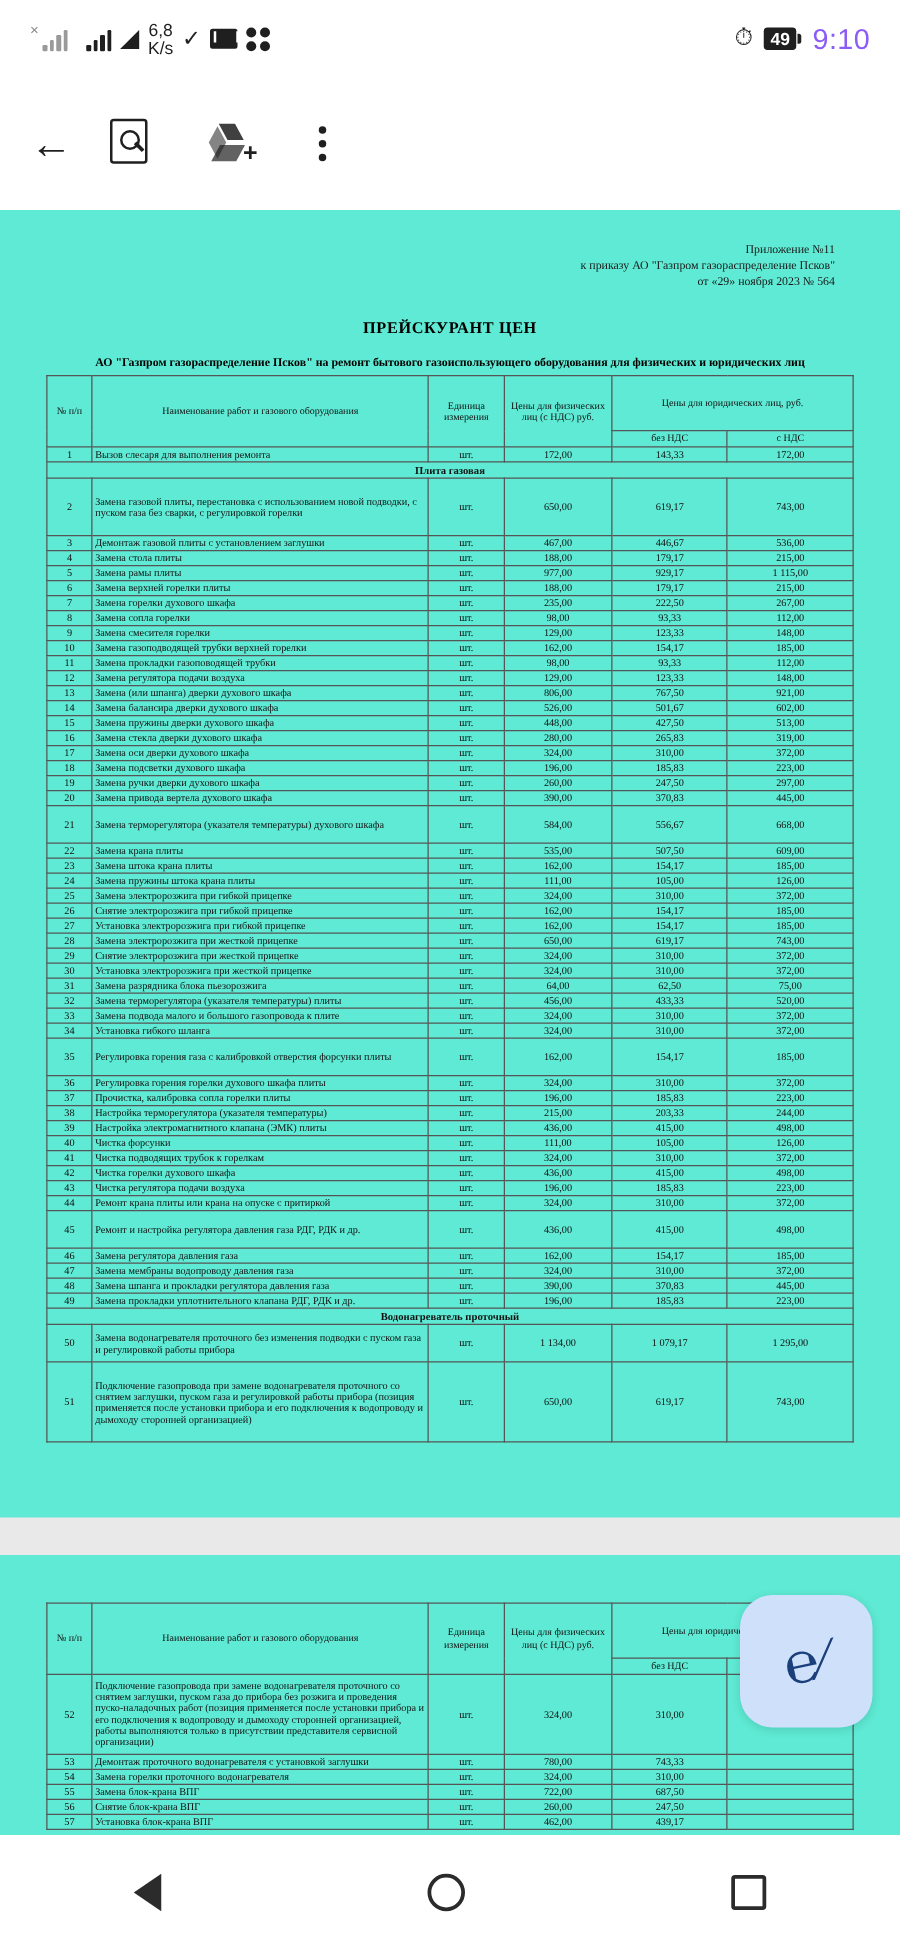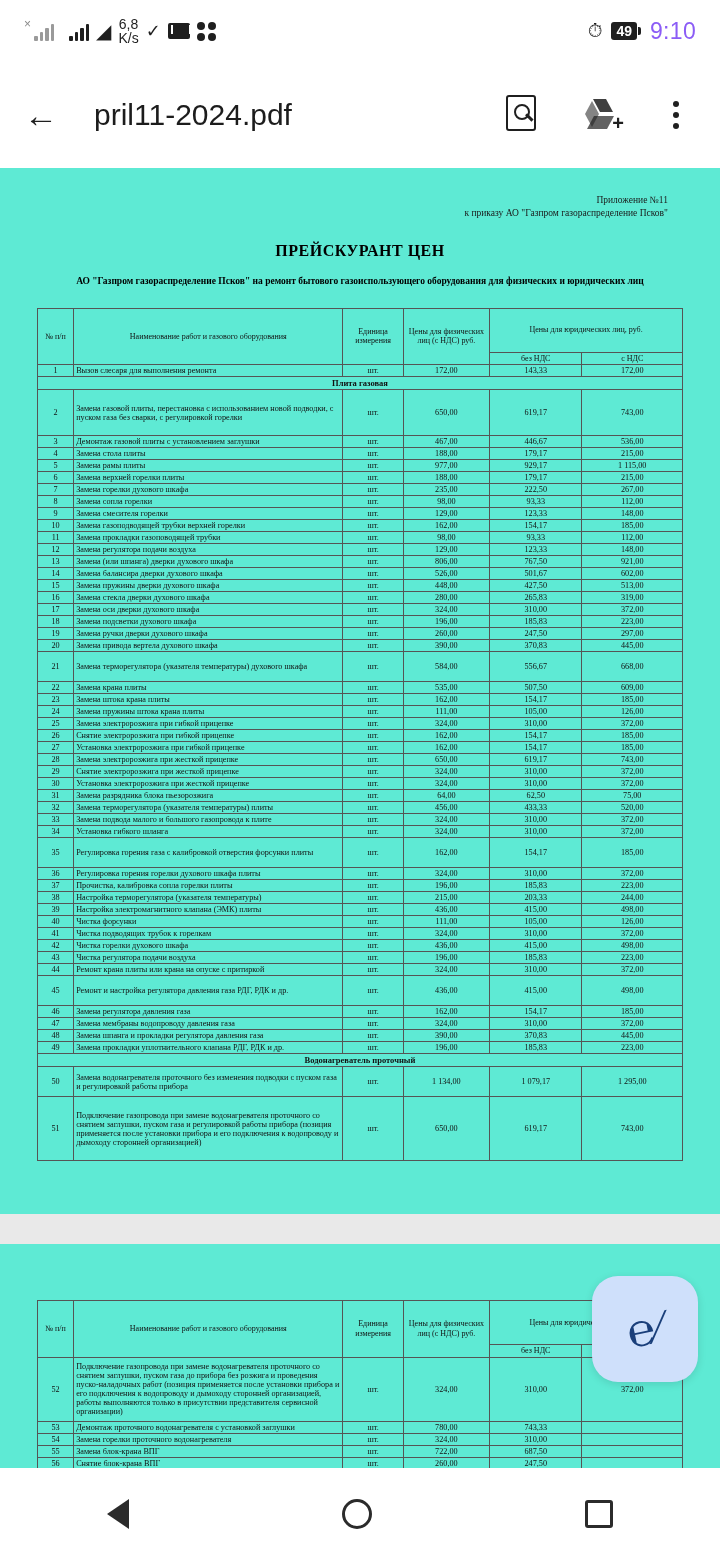--- a/index.html
+++ b/index.html
@@ -90,25 +90,25 @@
     background: #e9e9e9; overflow: hidden;
   }
   .page {
     background: #5eead4; margin: 0 auto; width: 720px; position: relative;
     padding: 26px 16px 16px 16px;
   }
   .page.page1 { height: 1046px; }
   .page-gap { height: 30px; background: #e9e9e9; }
 
   .hdr-right { text-align: right; font-size: 9.5px; color: #1a1a1a; line-height: 1.35; font-family: "Liberation Serif", serif; padding-right: 36px; }
-  .doc-h1 { text-align: center; font-weight: bold; font-size: 16px; margin-top: 22px; letter-spacing: 0.5px; font-family: "Liberation Serif", serif; }
+  .doc-h1 { text-align: center; font-weight: bold; font-size: 13px; margin-top: 22px; letter-spacing: 0.5px; font-family: "Liberation Serif", serif; }
   .doc-sub { text-align: center; font-weight: bold; font-size: 9.5px; margin-top: 16px; font-family: "Liberation Serif", serif; padding: 0 8px; }
 
   table.price {
-    width: 646px; margin: 22px auto 0 auto; border-collapse: collapse;
+    width: 646px; margin: 4px auto 0 auto; border-collapse: collapse;
     font-family: "Liberation Serif", serif; font-size: 8.2px; color: #111;
     table-layout: fixed;
   }
   table.price td, table.price th { border: 1px solid #555; padding: 1px 2px; vertical-align: middle; }
   .c-num { width: 36px; text-align: center; }
   .c-name { width: 268px; }
   .c-unit { width: 60px; text-align: center; }
   .c-fiz { width: 86px; text-align: center; }
   .c-bez { width: 92px; text-align: center; }
   .c-s { width: 100px; text-align: center; }
@@ -176,21 +176,20 @@
       <span class="battery">
         <span class="batt-body">49</span>
         <span class="batt-tip"></span>
       </span>
       <span class="clock">9:10</span>
     </div>
   </div>
 
   <div class="appbar">
     <div class="back-arrow">←</div>
-    <div class="doc-title">pril11-2024.pdf</div>
     <div class="ab-icons">
       <div class="ico-btn">
           <div class="search-doc"></div>
         </div>
       <div class="ico-btn drive-ico">
         <svg width="40" height="36" viewBox="0 0 40 36">
           <polygon points="13,2 26,2 33,15 20,15" fill="#1f1f1f" opacity="0.85"></polygon>
           <polygon points="12,4 19,17 12,30 5,17" fill="#1f1f1f" opacity="0.55"></polygon>
           <polygon points="14,19 34,19 27,32 7,32" fill="#1f1f1f" opacity="0.7"></polygon>
         </svg>
@@ -203,20 +202,21 @@
         </div>
     </div>
   </div>
 
   <div class="viewer">
 
     <div class="page page1">
       <div class="hdr-right">
         <div>Приложение №11</div>
         <div>к приказу АО "Газпром газораспределение Псков"</div>
+        <div>от «29» ноября  2023 № 564</div>
       </div>
       <div class="doc-h1">ПРЕЙСКУРАНТ ЦЕН</div>
       <div class="doc-sub">АО "Газпром газораспределение Псков" на ремонт бытового газоиспользующего оборудования для физических и юридических лиц</div>
 
       <table class="price">
         <colgroup>
           <col class="c-num">
             <col class="c-name">
             <col class="c-unit">
             <col class="c-fiz">

